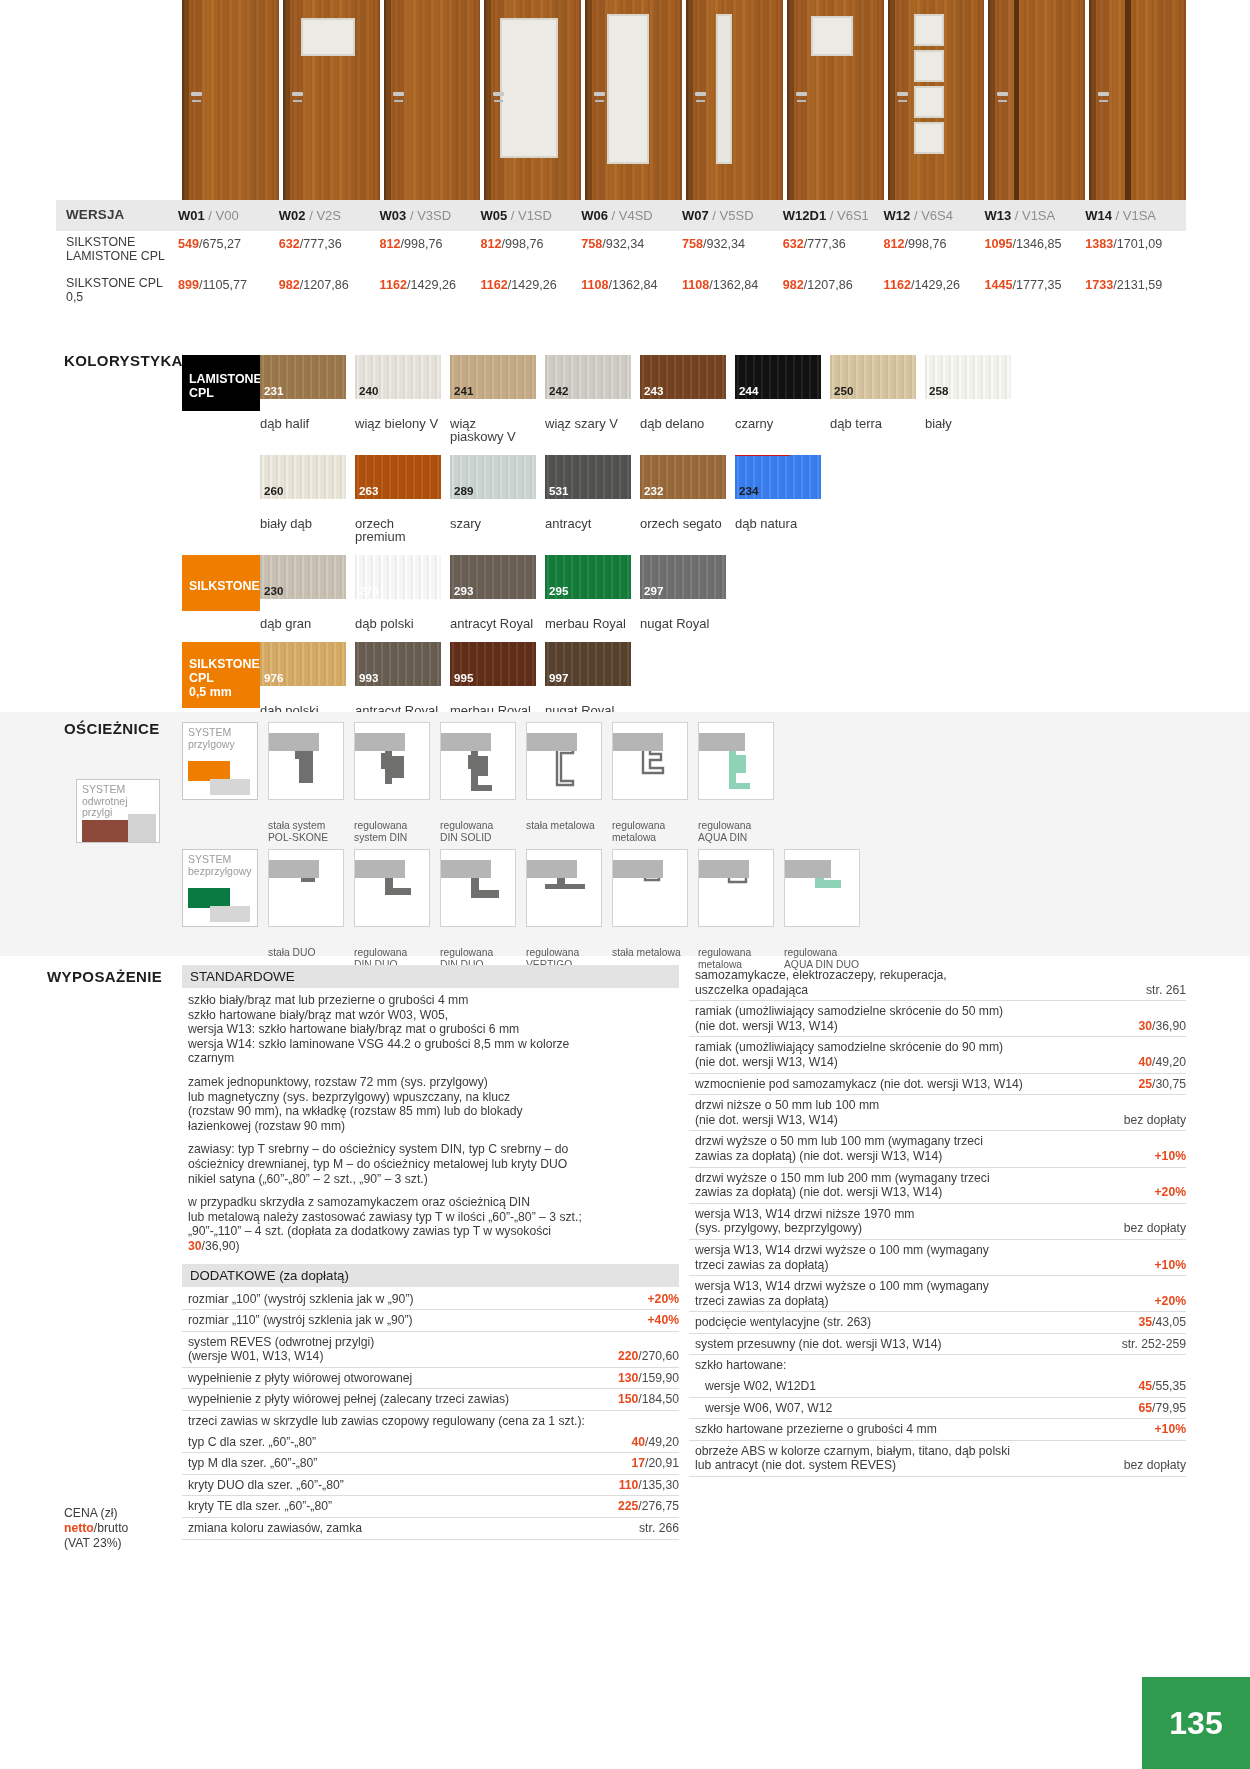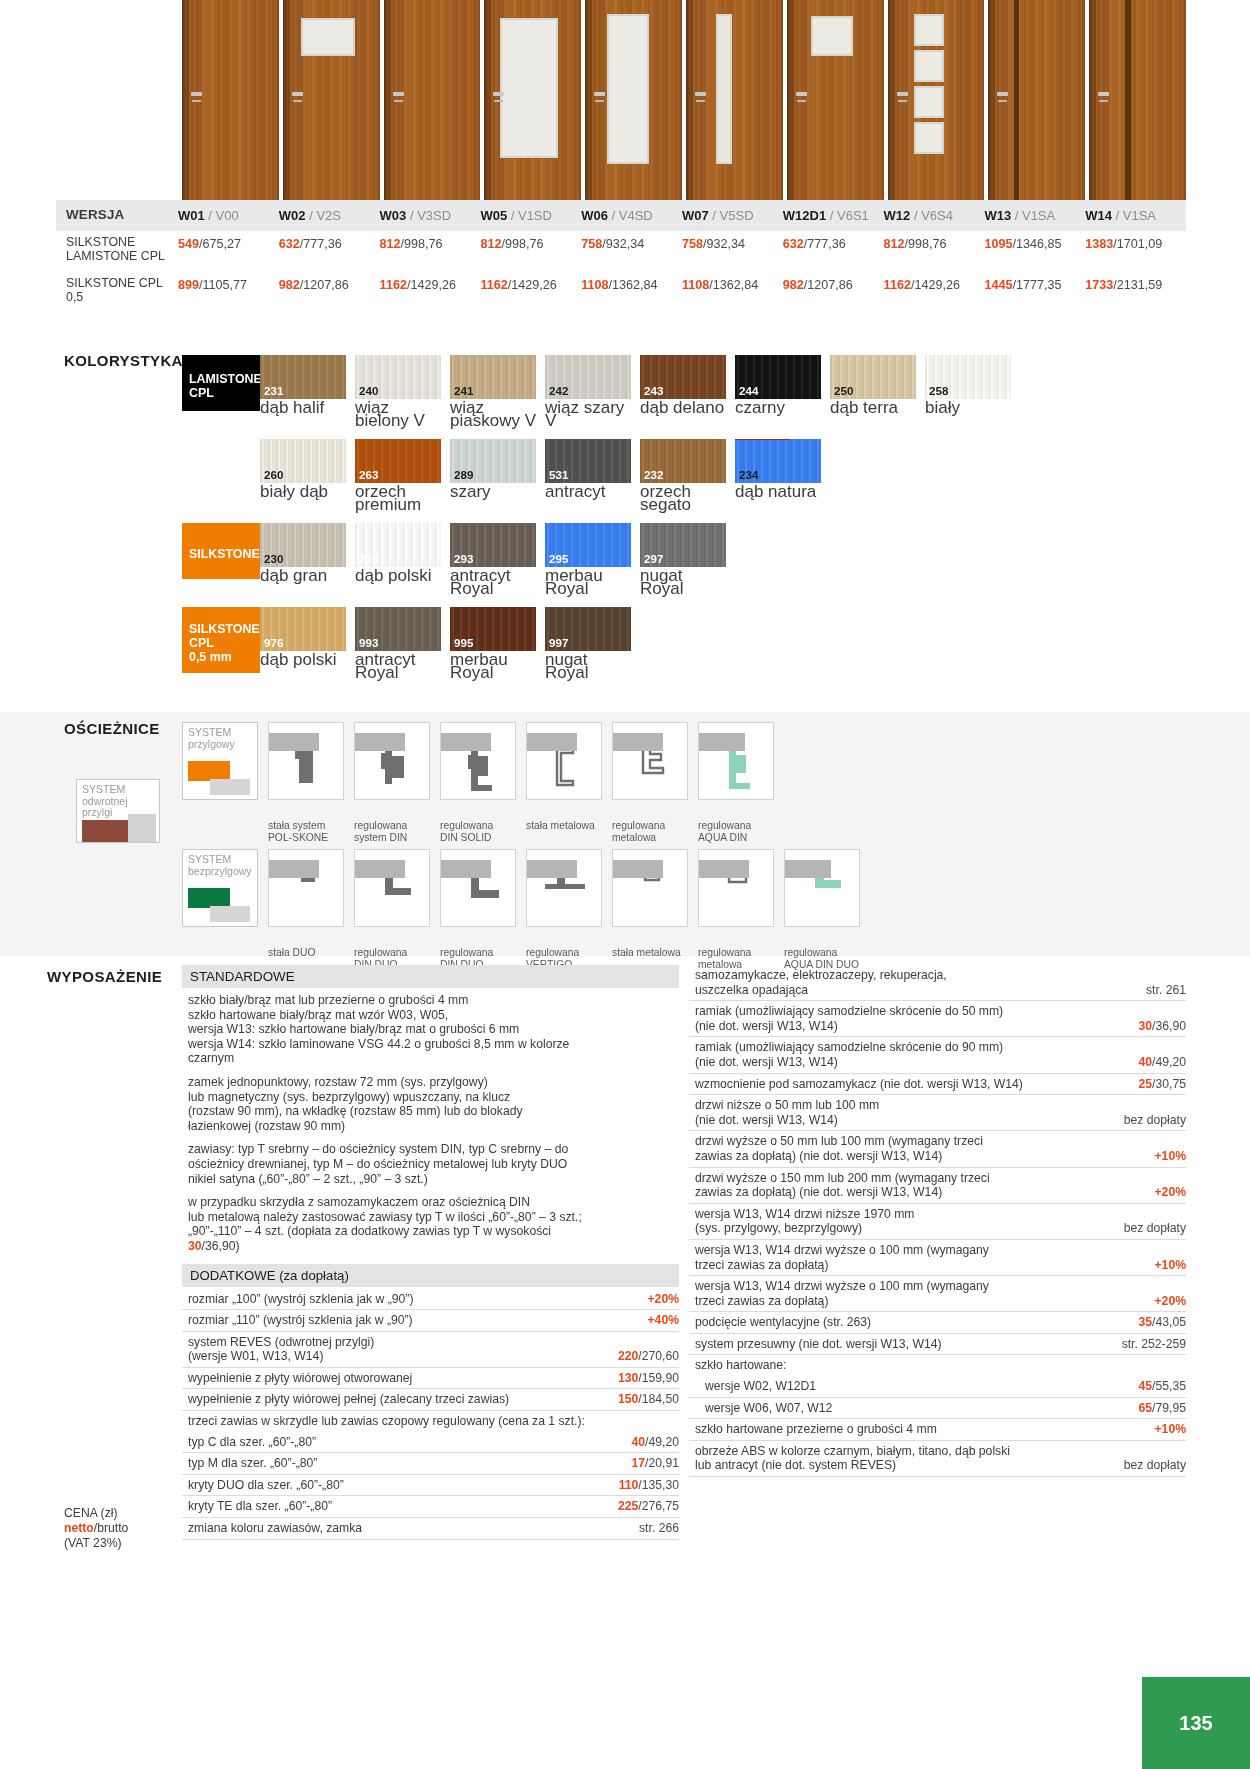--- a/index.html
+++ b/index.html
@@ -53,21 +53,21 @@
   .crow { display:flex; align-items:flex-start; margin-bottom:12px; }
   .badge { width:78px; flex:0 0 78px; color:#fff; font-weight:bold; font-size:12.4px; line-height:14px;
            padding:6px 6px 0 7px; }
   .badge.black { background:#000; height:56px; display:flex; align-items:center;}
   .badge.orange{ background:#ef7d00; height:56px; display:flex; align-items:center;}
   .badge.orange3{ background:#ef7d00; height:66px; display:flex; align-items:center;}
   .swatches { display:flex; flex:1; }
   .sw { width:86px; flex:0 0 86px; margin-right:9px; position:relative;}
   .sw .chip { width:86px; height:44px; position:relative; overflow:hidden; }
   .sw .chip .num { position:absolute; left:4px; bottom:2px; font-size:11.6px; font-weight:bold; z-index:4;}
-  .sw .nm { font-size:17px; line-height:13px; margin-top:2px; color:#3c3c3b;}
+  .sw .nm { font-size:13px; line-height:13px; margin-top:18px; color:#3c3c3b;}
   .nowosc { position:absolute; left:0; top:-14px; background:#cc1417; color:#fff; font-size:9.6px;
             font-weight:bold; padding:2px 5px; letter-spacing:.2px; z-index:5;}
   .grain::after{content:"";position:absolute;inset:0;
      background:repeating-linear-gradient(90deg, rgba(0,0,0,.07) 0 2px, rgba(255,255,255,.07) 2px 4px, rgba(0,0,0,.04) 4px 8px);}
 
   
   .frames-band { position:absolute; left:0; top:712px; width:1250px; height:244px; background:#f4f4f4; }
   .sys-rev { position:absolute; left:76px; top:779px; width:84px; height:64px; border:1px solid #c7c7c7; background:#fff;
              font-size:10.5px; color:#9b9b9b; line-height:11.5px; padding:4px 4px 0 5px; }
   .sys-rev .blk{ position:absolute; left:5px; bottom:0px; width:46px; height:22px; background:#8d4a3a;}
@@ -97,21 +97,21 @@
   .eqitem.noline { border-bottom:none; }
   .eqitem.plainblock { display:block; border-bottom:none; padding-bottom:6px;}
   .eqhead2 { background:#e3e3e3; font-size:13.2px; padding:4px 8px; color:#1d1d1b; margin:4px 0 2px 0;}
 
   
   .pricenote{ position:absolute; left:64px; top:1506px; font-size:12.2px; line-height:15px; color:#3c3c3b;}
   .pricenote b{ color:#e8491c; }
 
   
   .pagenum{ position:absolute; right:0; bottom:0; width:108px; height:92px; background:#2e9b4e; color:#fff;
-            display:flex; align-items:center; justify-content:center; font-size:20px; font-weight:bold;}
+            display:flex; align-items:center; justify-content:center; font-size:32px; font-weight:bold;}
 </style>
 </head>
 <body>
 
 <div class="page">
 
   <div class="doors" id="doors">
       <div class="door">
         <div class="edge"></div>
         <div class="handle"></div>
@@ -373,21 +373,21 @@
           </div>
           <div class="sw">
             <div class="chip grain" style="background:#6d6257">
               <div class="num" style="color:#ffffff">293</div>
             </div>
             <div class="nm">
               <div>antracyt Royal</div>
             </div>
           </div>
           <div class="sw">
-            <div class="chip grain" style="background:#3b82f6">
+            <div class="chip grain" style="background:#15803d">
               <div class="num" style="color:#ffffff">295</div>
             </div>
             <div class="nm">
               <div>merbau Royal</div>
             </div>
           </div>
           <div class="sw">
             <div class="chip grain" style="background:#737373">
               <div class="num" style="color:#ffffff">297</div>
             </div>

